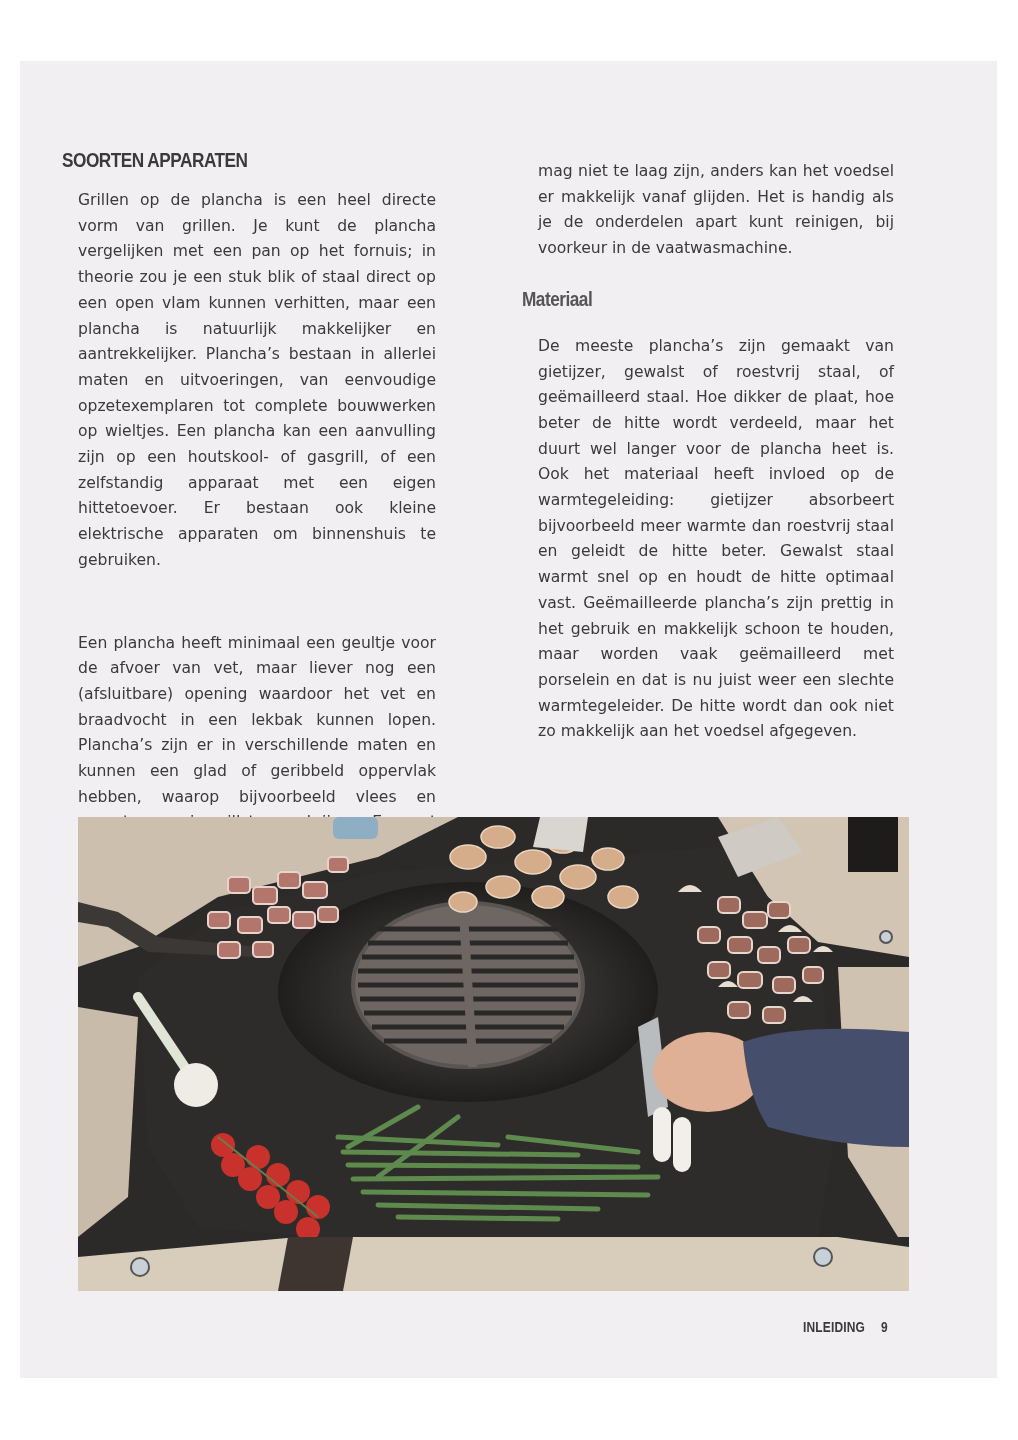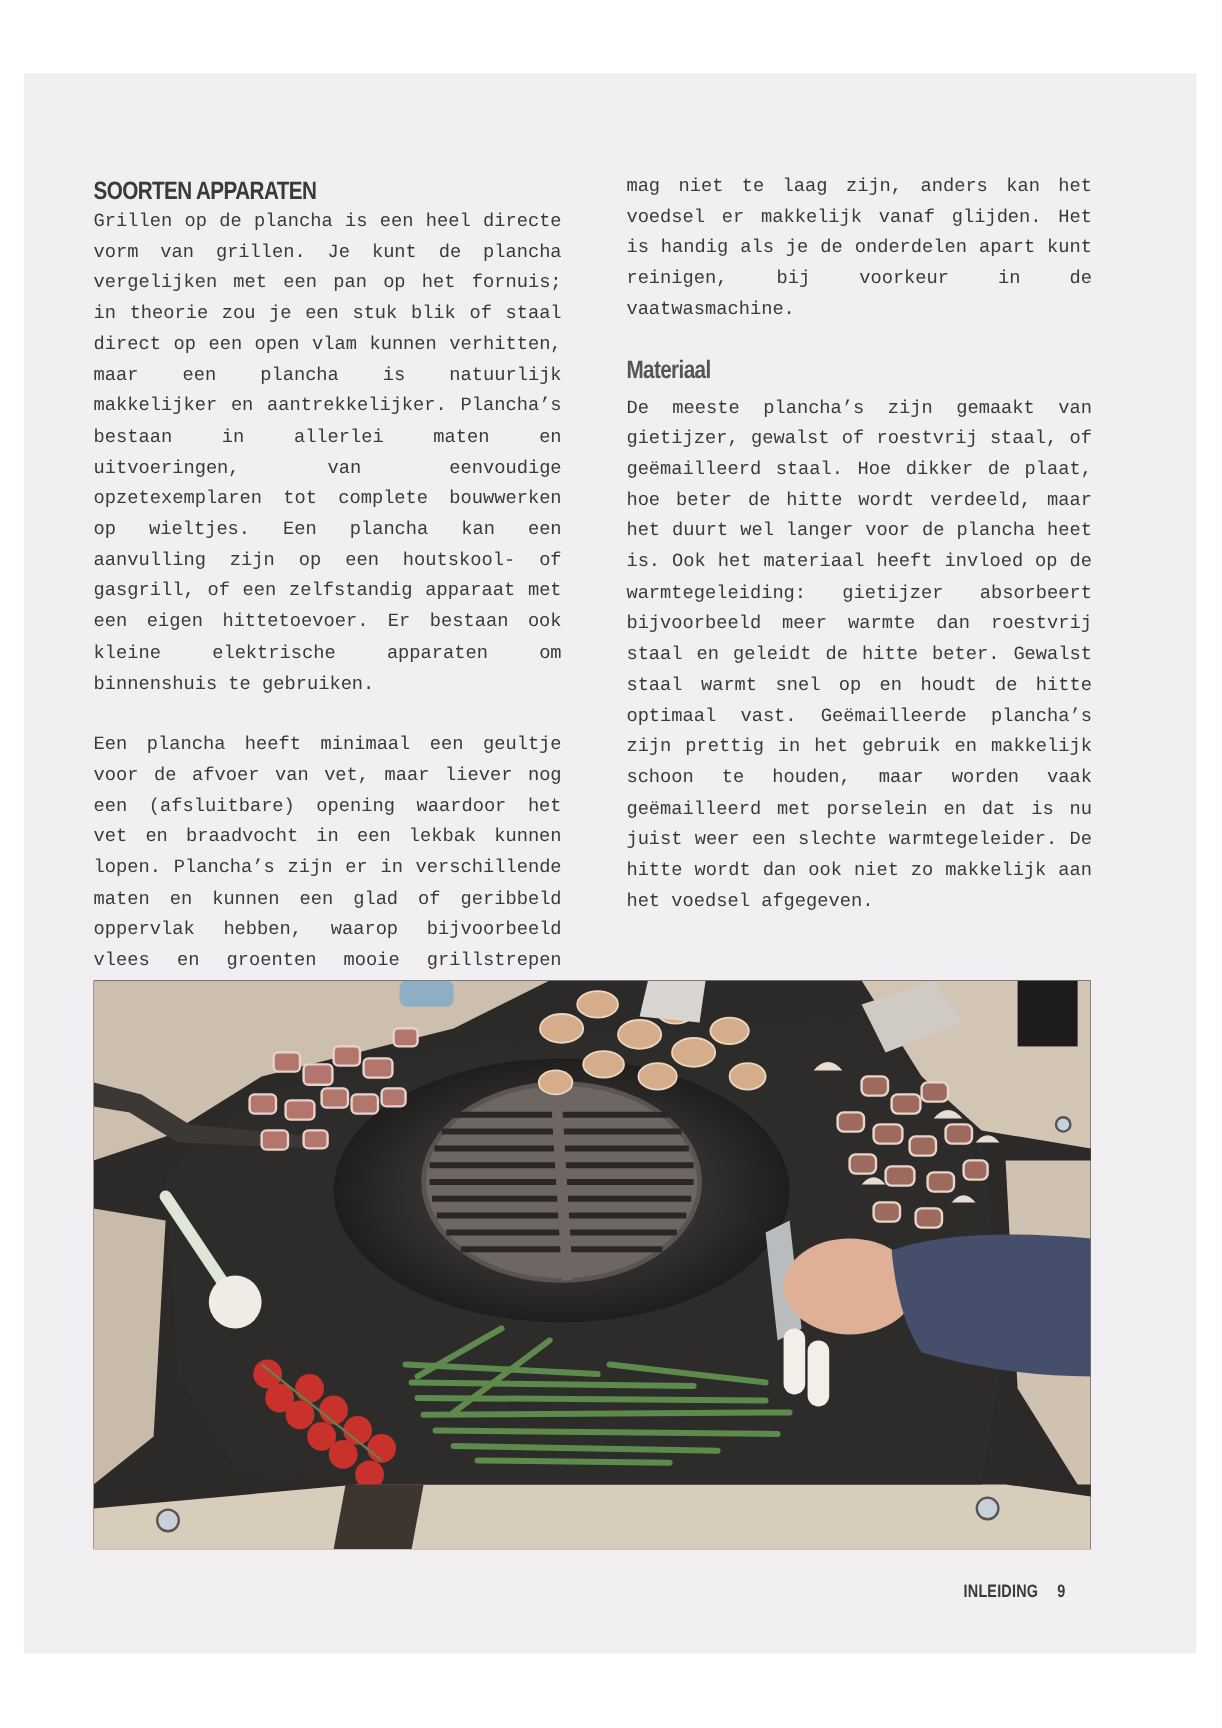--- a/index.html
+++ b/index.html
@@ -1,24 +1,24 @@
 <!DOCTYPE html>
 <html><head>
 <meta charset="utf-8">
 <style>
   html, body { margin:0; padding:0; }
   body { width:1018px; height:1440px; background:#ffffff; position:relative; overflow:hidden; font-family:"DejaVu Sans", sans-serif; }
   .page { position:absolute; left:20px; top:61px; width:977px; height:1317px; background:#f1eff2; }
   .col { position:absolute; color:#3a3a3a; font-size:15.6px; line-height:25.7px; text-align:justify; font-family:"DejaVu Sans", sans-serif; }
-  .col-left { left:78px; top:140px; width:390px; }
+  .col-left { left:62px; top:140px; width:390px; }
   .col-right { left:522px; top:143px; width:388px; }
   .heading { font-family:"Liberation Sans", sans-serif; font-weight:bold; font-size:21px; letter-spacing:-0.6px; color:#3a3a3a; transform:scaleX(0.82); transform-origin:left; white-space:nowrap; margin:0; }
   .col-left .heading { height:32px; line-height:40px; }
   .sub { font-size:21px; color:#555; height:40px; line-height:42px; margin-top:16px; }
-  p { margin:0;font-family:Liberation Mono, monospace; }
+  p { margin:16px; }
   .para-gap { height:25px; }
   .photo { position:absolute; left:78px; top:817px; width:831px; height:474px; overflow:hidden; background:#2b2a29; }
   .photo svg { display:block; }
   .footer { position:absolute; left:803px; top:1318px; font-family:"Liberation Sans", sans-serif; font-weight:bold; font-size:15px; color:#3a3a3a; letter-spacing:0.2px; transform:scaleX(0.8); transform-origin:left; white-space:nowrap; }
   .footer .num { margin-left:20px; }
 </style>
 </head>
 <body>
 
 <div class="page"></div>

